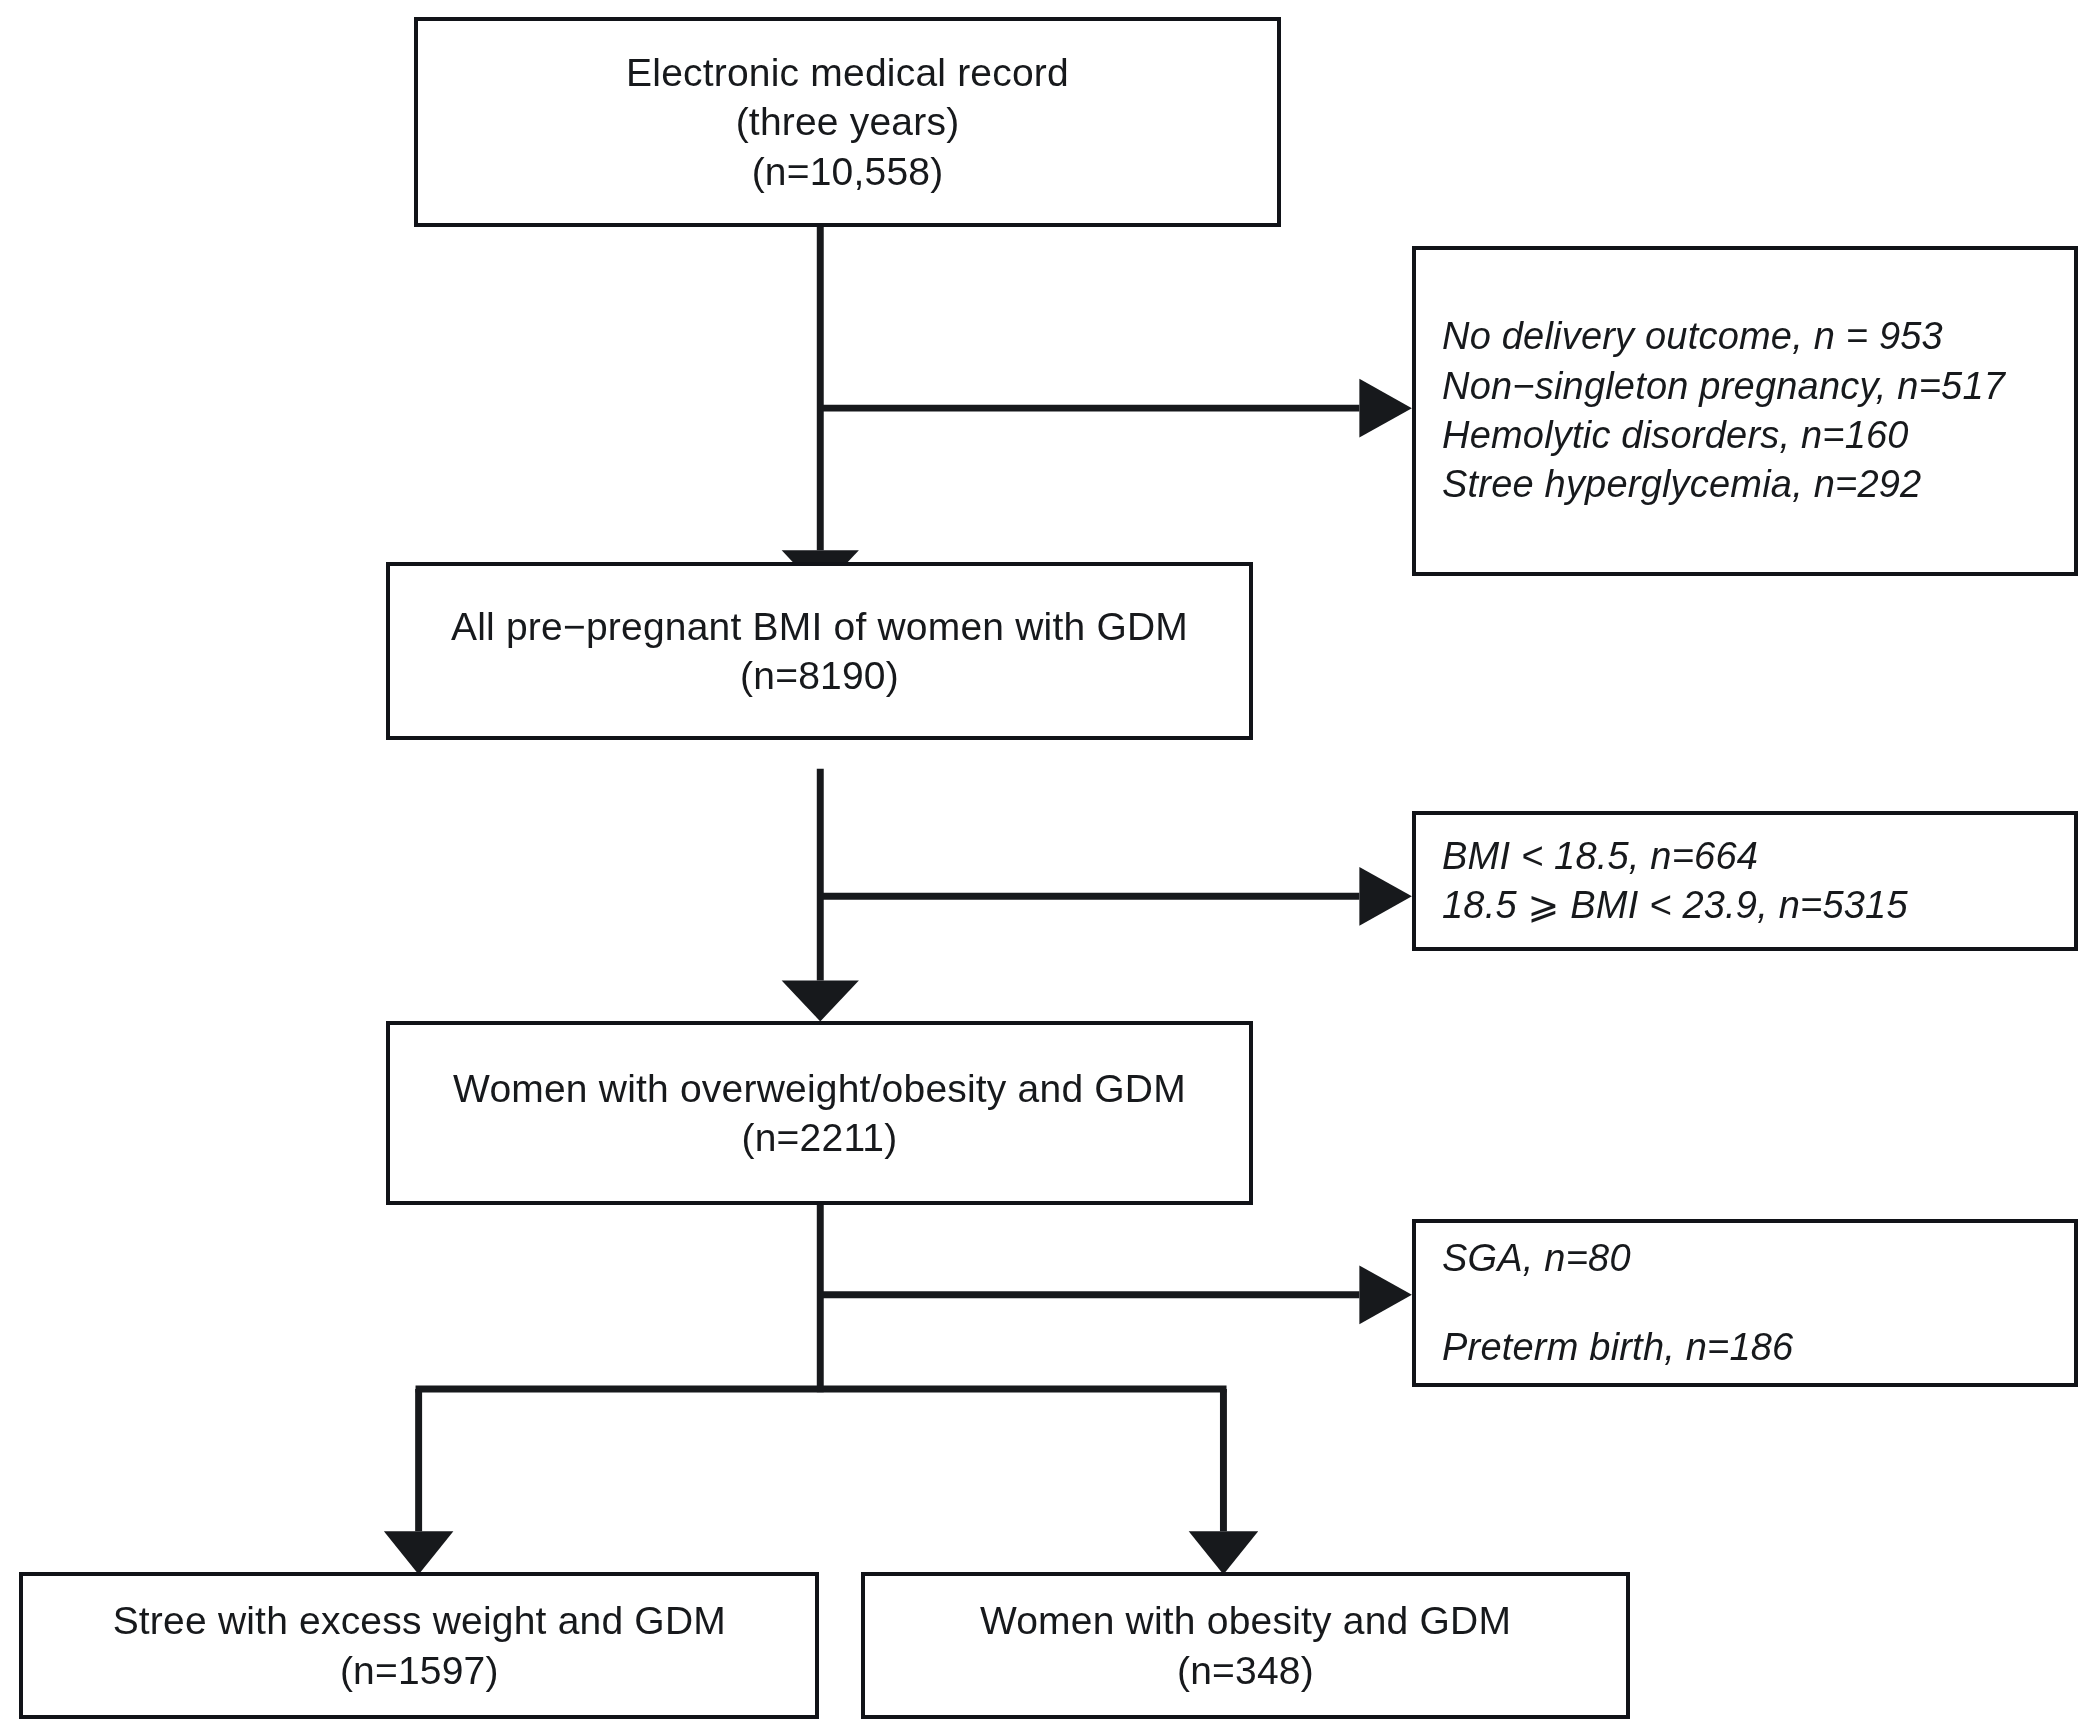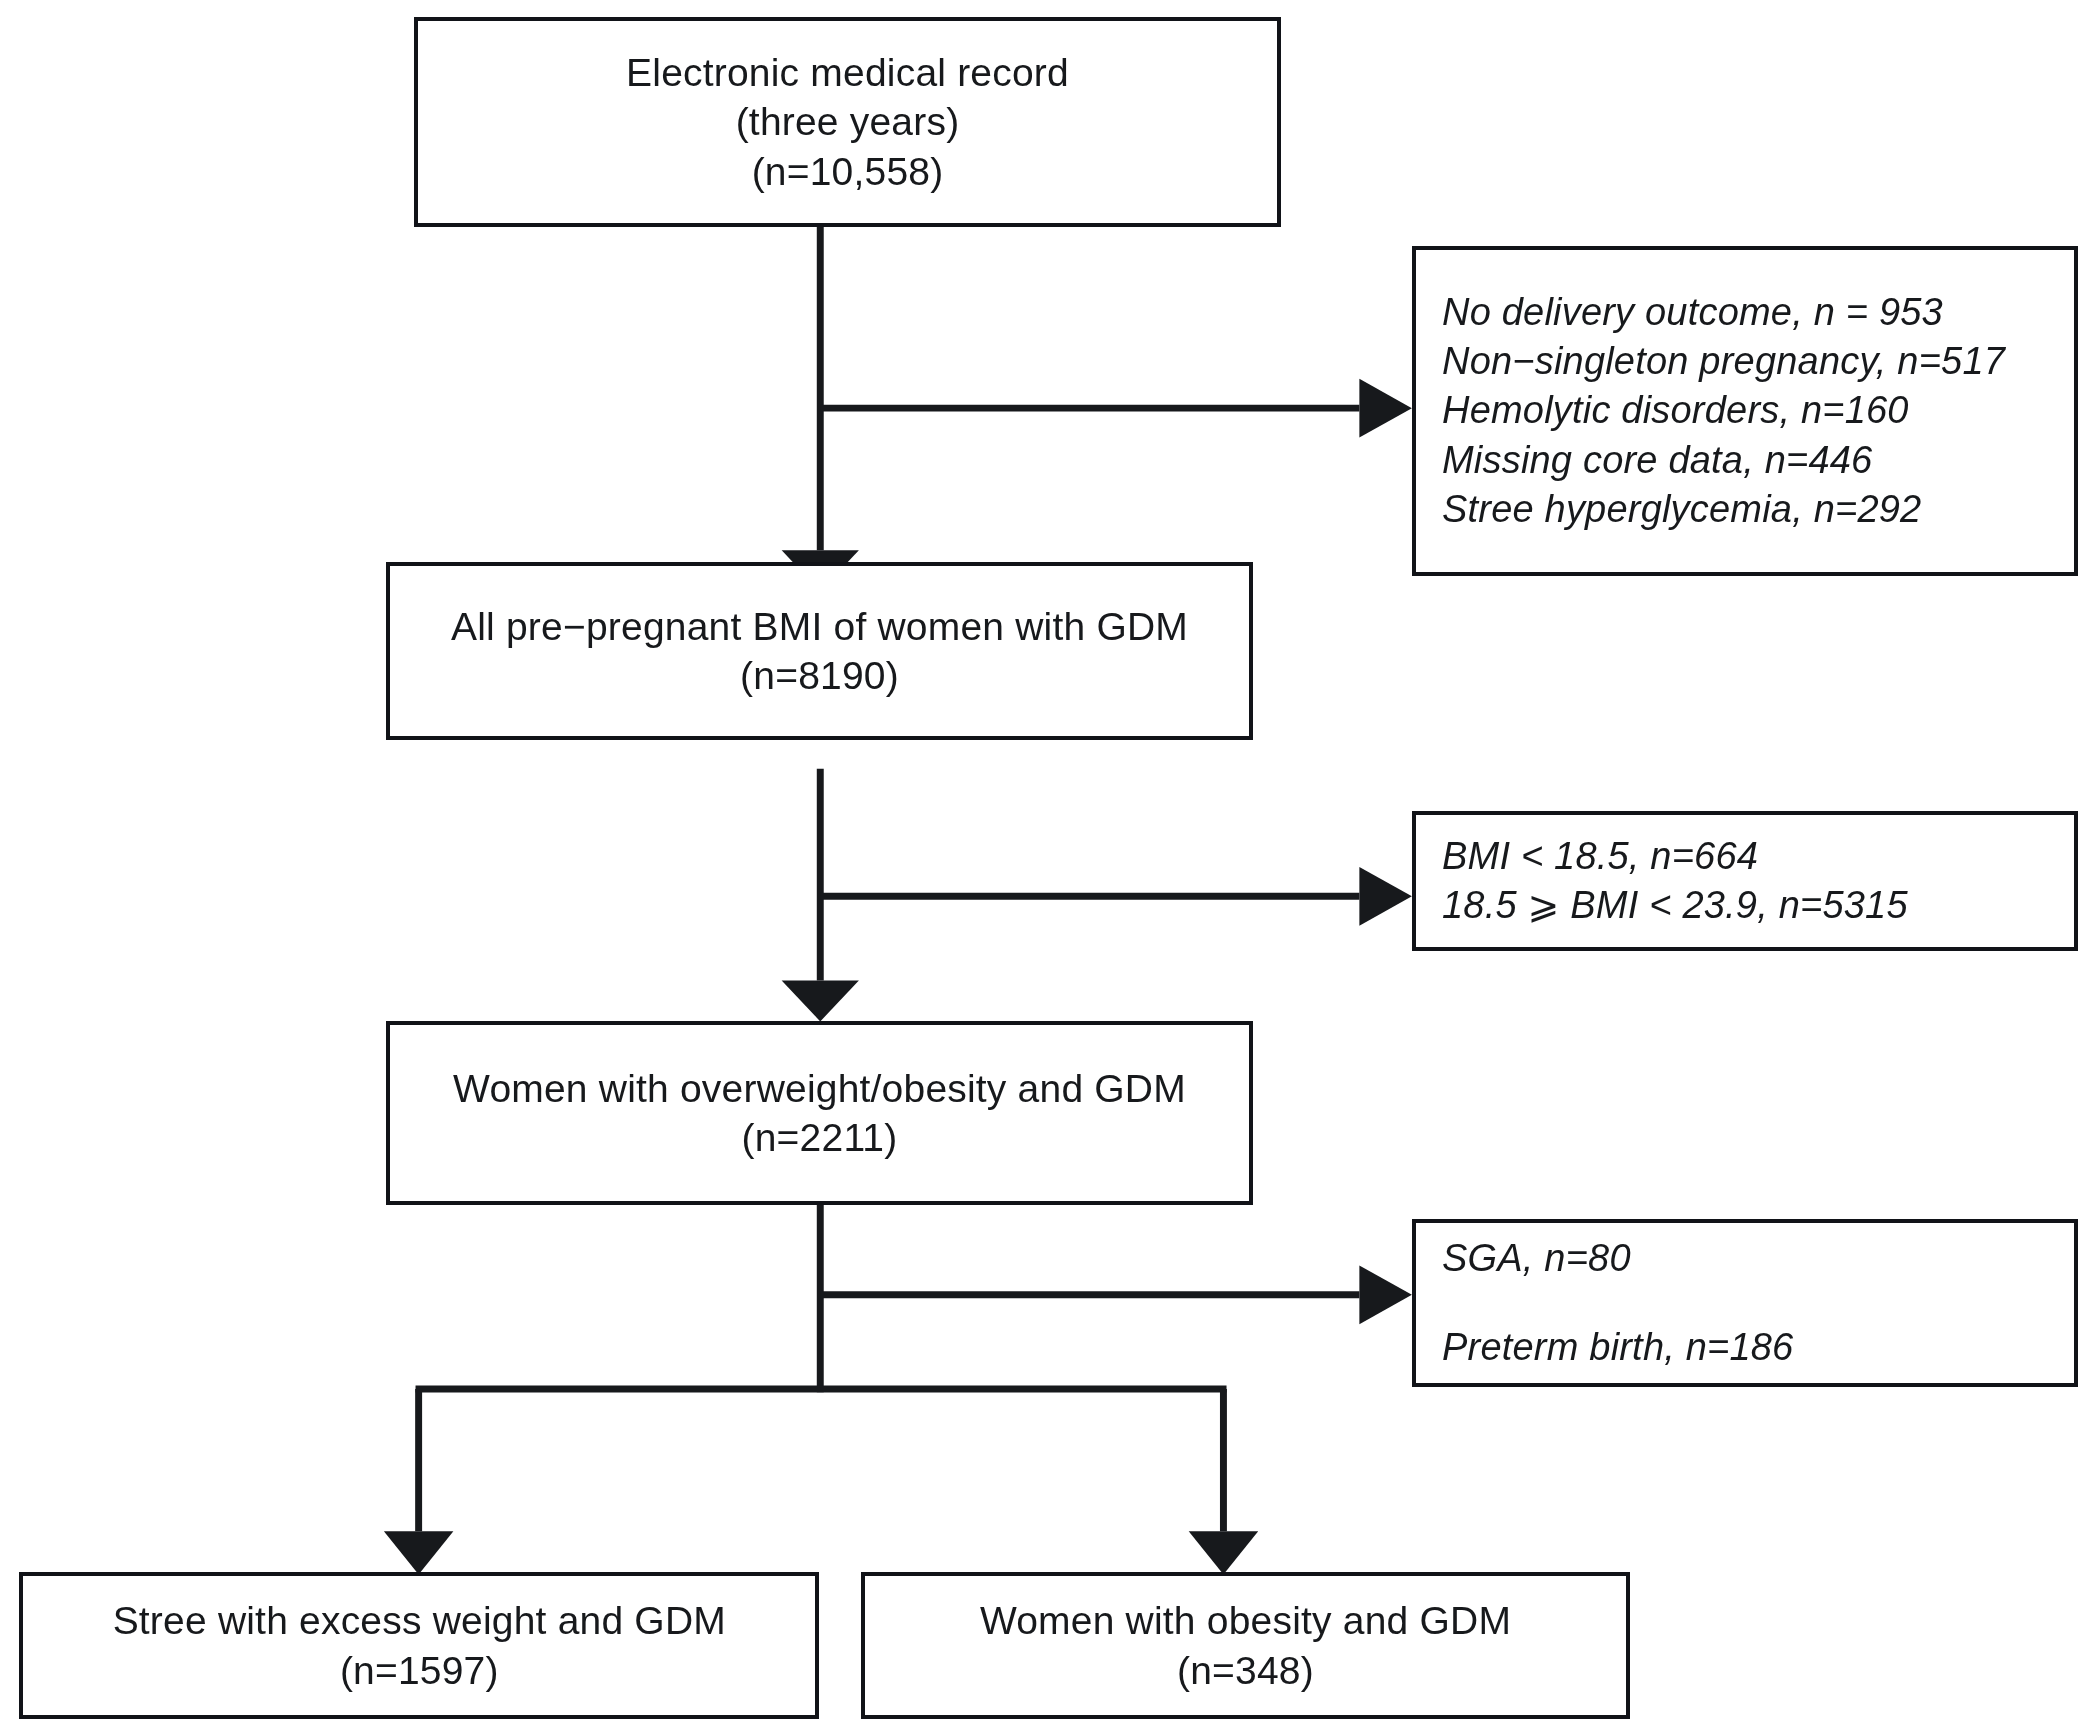--- a/index.html
+++ b/index.html
@@ -123,21 +123,20 @@
   <div class="node-box centered" id="box-emr">
     <div class="node-line">Electronic medical record</div>
     <div class="node-line">(three years)</div>
     <div class="node-line">(n=10,558)</div>
   </div>
 
   <div class="node-box listed" id="box-exclusion-1">
     <div class="node-line">No delivery outcome, n = 953</div>
     <div class="node-line">Non−singleton pregnancy, n=517</div>
     <div class="node-line">Hemolytic disorders, n=160</div>
-    <div class="node-line">Missing core data, n=446</div>
     <div class="node-line">Stree hyperglycemia, n=292</div>
   </div>
 
   <div class="node-box centered" id="box-all-bmi">
     <div class="node-line">All pre−pregnant BMI of women with GDM</div>
     <div class="node-line">(n=8190)</div>
   </div>
 
   <div class="node-box listed" id="box-exclusion-2">
     <div class="node-line">BMI &lt; 18.5, n=664</div>

